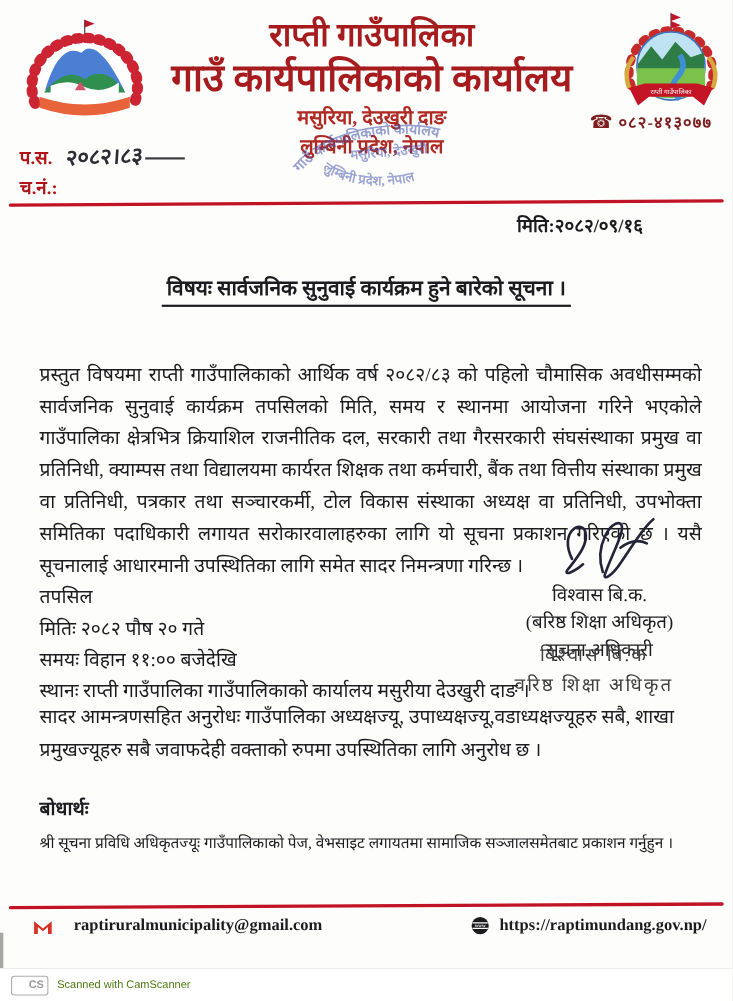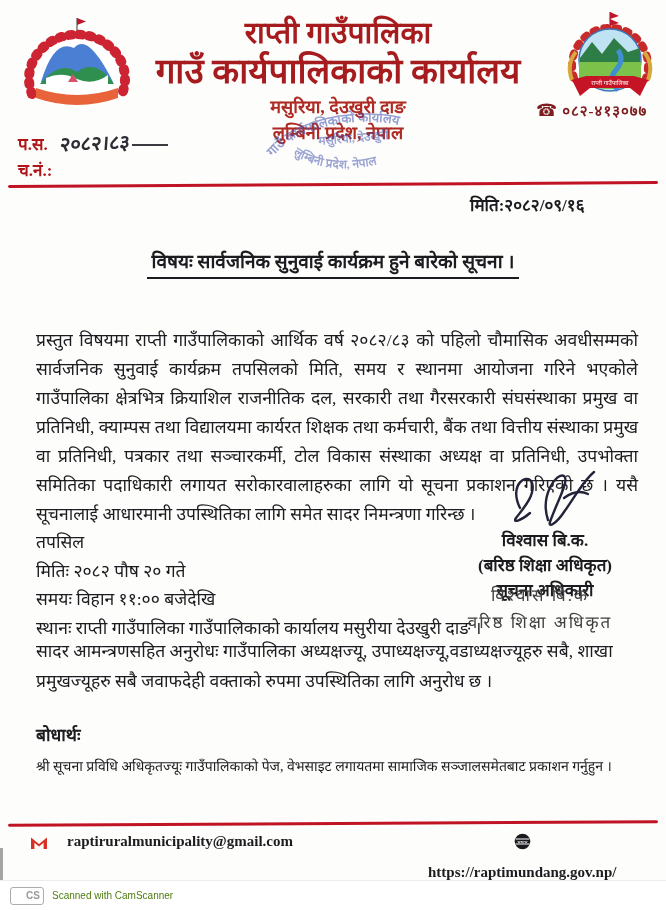--- a/index.html
+++ b/index.html
@@ -32,32 +32,32 @@
   
   .subject{left:0; top:248px; width:666px; text-align:center;}
   .subject span{display:inline-block; font-size:19px; font-weight:bold;
         border-bottom:2px solid #1c1c20; padding:0 4px 3px;}
   
   .body-par{left:36px; top:326px; width:602px; font-size:17.5px; line-height:29px;
         text-align:justify; font-weight:500;}
   
   .sig-svg{left:500px; top:468px; width:110px; height:62px;}
   .sig-block{left:470px; top:528px; width:150px; text-align:center; font-size:17px;
-        font-weight:bold; line-height:25px;}
+        font-weight:normal; line-height:25px;}
   .sig-stamp{left:430px; top:582px; width:220px; text-align:center; font-size:17px;
         color:#404040; line-height:27px; letter-spacing:2px; font-weight:normal;}
   
   .sched{left:36px; top:528px; font-size:17.5px; line-height:28.5px; font-weight:500;}
   .request{left:36px; top:636px; width:600px; font-size:17.5px; line-height:30px; font-weight:500;}
   .cc-head{left:36px; top:722px; font-size:17.5px; font-weight:bold;}
   .cc-line{left:36px; top:756px; width:600px; font-size:14px; font-weight:500;}
   
   .rule-bottom{top:822px; transform:rotate(-0.3deg);}
   .foot-email{left:30px; top:833px; font-size:15px; font-weight:bold; display:flex; align-items:flex-end; gap:19px;}
-  .foot-web{left:428px; top:833px; font-size:15px; font-weight:bold; display:flex; align-items:center; gap:14px;flex-direction:column;}
+  .foot-web{left:428px; top:833px; font-size:15px; font-weight:bold; display:flex; align-items:center; gap:9px;}
   .foot-email svg,.foot-web svg{display:block;}
   
   .scanbar{left:0; top:880px; width:666px; height:30px; background:#ffffff;
         border-top:1px solid #ececec; display:flex; align-items:center; gap:8px; padding-left:10px; box-sizing:border-box;
         font-family:"Liberation Sans","DejaVu Sans",sans-serif;}
   .cs-badge{width:20px; height:16px; border:1.5px solid #adadad; border-radius:3px; color:#9a9a9a;
         font-size:10px; font-weight:bold; display:flex; align-items:center; justify-content:center;padding-left:12px;}
   .cs-text{color:#4d7c0f; font-size:10px;}
   .scan-edge{left:0; top:848px; width:3px; height:32px; background:#6b6b66; opacity:.6;}
 </style>

